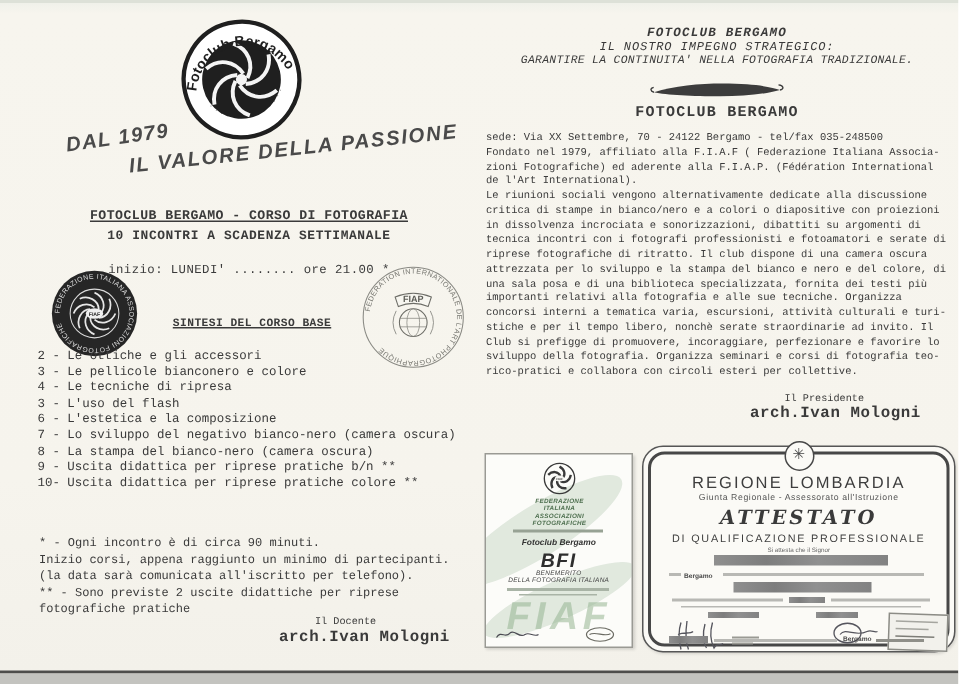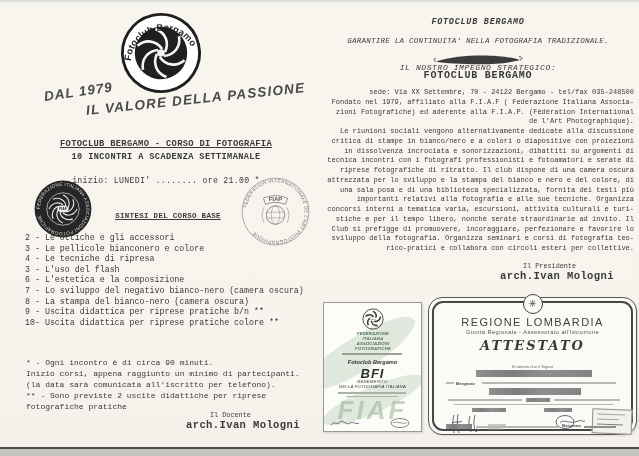--- a/index.html
+++ b/index.html
@@ -27,26 +27,26 @@
   .sintesi{left:82px;top:212px;width:172px;font-size:7.5px;font-weight:bold;
            letter-spacing:.3px;text-decoration:underline;}
   .fiap-badge{left:240px;top:176px;width:71px;height:71px;}
   .topics{left:25px;top:233px;font-size:8.3px;line-height:10.6px;}
   .notes{left:26px;top:357px;font-size:8px;line-height:11px;}
   .teacher-role{left:210px;top:411px;font-size:6.8px;}
   .teacher-name{left:186px;top:419px;font-size:10.5px;font-weight:bold;letter-spacing:.4px;}
 
   
   .motto1{left:330px;top:17px;width:296px;font-size:8.4px;font-weight:bold;font-style:italic;letter-spacing:.8px;}
-  .motto2{left:330px;top:27px;width:296px;font-size:8px;font-style:italic;letter-spacing:.6px;margin-top:36px;}
+  .motto2{left:330px;top:27px;width:296px;font-size:8px;font-style:italic;letter-spacing:.6px;}
   .motto3{left:330px;top:37px;width:296px;font-size:7.6px;font-style:italic;letter-spacing:.2px;}
   .flourish{left:432px;top:53px;width:92px;height:14px;}
   .club-heading{left:330px;top:70px;width:296px;font-size:10px;font-weight:bold;letter-spacing:.8px;}
   .club-body{left:324px;top:88px;width:310px;font-size:7px;line-height:9.75px;}
-  .club-body div{white-space:nowrap;text-align:right;}
+  .club-body div{white-space:nowrap;text-align:left;}
   .president-role{left:523px;top:262px;font-size:6.8px;}
   .president-name{left:500px;top:270px;font-size:10.5px;font-weight:bold;letter-spacing:.4px;}
 
   
   .cert-fiaf{left:323px;top:302px;width:97px;height:128px;background:#fcfcf9;
              border:1px solid #9a9a94;box-shadow:1px 1px 2px rgba(0,0,0,.15);overflow:hidden;font-style:italic;}
   .leaf{position:absolute;border-radius:50%;background:rgba(145,175,145,.25);}
   .leaf1{width:130px;height:34px;left:-30px;top:34px;transform:rotate(-32deg);}
   .leaf2{width:110px;height:26px;left:-6px;top:84px;transform:rotate(-24deg);}
   .cf-logo{position:absolute;left:38px;top:5px;width:22px;height:22px;}
@@ -207,21 +207,21 @@
     <path d="M4,8.5 C22,2.5 48,1.8 66,3.2 C76,4 84,5.4 88,7 C78,9.8 64,11.2 48,11.2 C30,11.2 12,10.4 4,8.5 Z" fill="#3c3c3c"></path>
     <path d="M4,8.5 C1.5,7.8 1.2,5.8 3.8,5.2 M88,7 C90.8,6.4 90.6,4 87,3.6" stroke="#3c3c3c" stroke-width=".9" fill="none"></path>
   </svg>
 
   <div class="abs ctr club-heading">FOTOCLUB BERGAMO</div>
 
   <div class="abs club-body">
     <div>sede: Via XX Settembre, 70 - 24122 Bergamo - tel/fax 035-248500</div>
     <div>Fondato nel 1979, affiliato alla F.I.A.F ( Federazione Italiana Associa-</div>
     <div>zioni Fotografiche) ed aderente alla F.I.A.P. (Fédération International</div>
-    <div>de l'Art Photographique).</div>
+    <div>de l'Art International).</div>
     <div>Le riunioni sociali vengono alternativamente dedicate alla discussione</div>
     <div>critica di stampe in bianco/nero e a colori o diapositive con proiezioni</div>
     <div>in dissolvenza incrociata e sonorizzazioni, dibattiti su argomenti di</div>
     <div>tecnica incontri con i fotografi professionisti e fotoamatori e serate di</div>
     <div>riprese fotografiche di ritratto. Il club dispone di una camera oscura</div>
     <div>attrezzata per lo sviluppo e la stampa del bianco e nero e del colore, di</div>
     <div>una sala posa e di una biblioteca specializzata, fornita dei testi più</div>
     <div>importanti relativi alla fotografia e alle sue tecniche. Organizza</div>
     <div>concorsi interni a tematica varia, escursioni, attività culturali e turi-</div>
     <div>stiche e per il tempo libero, nonchè serate straordinarie ad invito. Il</div>
@@ -266,20 +266,21 @@
     </svg>
   </div>
 
   <div class="abs cert-lom">
     <div class="cert-lom-inner">
       <div class="medallion sans">✳</div>
 
       <div class="cl-title">REGIONE LOMBARDIA</div>
       <div class="cl-sub">Giunta Regionale - Assessorato all'Istruzione</div>
       <div class="cl-att">ATTESTATO</div>
+      <div class="cl-qual">DI QUALIFICAZIONE PROFESSIONALE</div>
       <div class="cl-attesta">Si attesta che il Signor</div>
 
       <div class="redact" style="left:42px;top:67px;width:116px;height:7px;"></div>
 
       <div class="cl-place" style="left:22px;top:77.5px;">Bergamo</div>
       <div class="tline" style="left:12px;top:79px;width:8px;"></div>
       <div class="tline" style="left:48px;top:79px;width:134px;"></div>
 
       <div class="redact" style="left:55px;top:85px;width:92px;height:7px;"></div>
 

